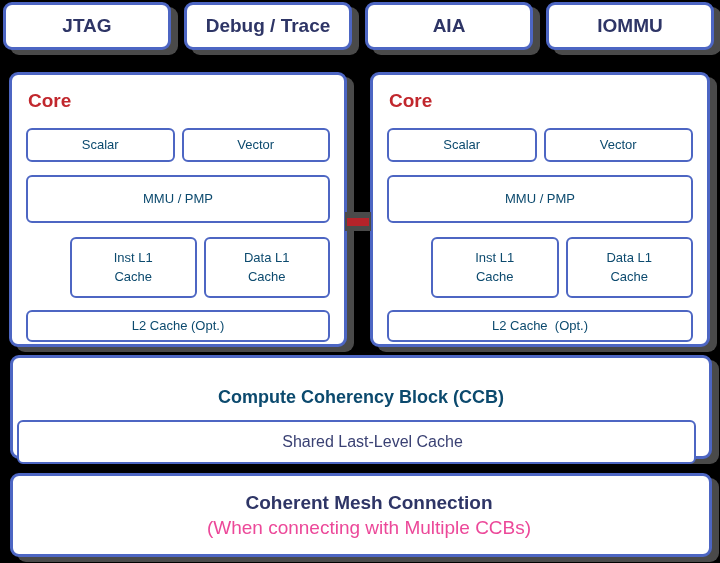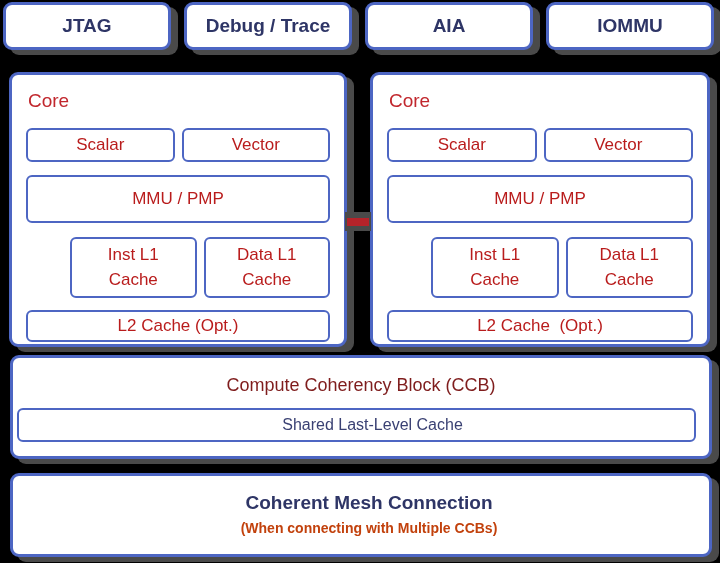--- a/index.html
+++ b/index.html
@@ -24,22 +24,22 @@
     box-shadow: 7px 5px 0 #4a4a4a;
   }
   .unit {
     background: #ffffff;
     border: 2px solid #4d66c3;
     border-radius: 6px;
     box-sizing: border-box;
     display: flex;
     align-items: center;
     justify-content: center;
-    color: #b91c1c;
-    font-size: 17px;
+    color: #0c4a6e;
+    font-size: 13px;
     text-align: center;
     white-space: pre-wrap;
     line-height: 1.45;
   }
   
   .top-row {
     position: absolute;
     left: 3px;
     top: 2px;
     width: 711px;
@@ -62,21 +62,21 @@
     top: 72px;
     height: 275px;
     padding: 0 14px;
   }
   .core-left  { left: 9px;   width: 338px; }
   .core-right { left: 370px; width: 340px; }
   .core-title {
     margin: 15px 0 0 2px;
     color: #c1272d;
     font-size: 19px;
-    font-weight: normal;
+    font-weight: bold;
     line-height: 22px;
   }
   .row-units {
     margin-top: 16px;
     display: flex;
     gap: 7px;
     height: 34px;
   }
   .row-units .unit { flex: 1; }
   .unit-full {
@@ -115,30 +115,30 @@
   }
   
   .ccb {
     position: absolute;
     left: 10px;
     top: 355px;
     width: 702px;
     height: 104px;
   }
   .ccb-title {
-    margin-top: 16px;
+    margin-top: 28px;
     text-align: center;
     font-size: 18px;
-    font-weight: normal;
-    color: #7f1d1d;
+    font-weight: bold;
+    color: #0c4a6e;
     line-height: 22px;
   }
   .slc-box {
     margin: 12px 13px 0 4px;
-    height: 34px;
+    height: 44px;
     font-size: 16px;
     color: #3a4173;
     padding-left: 32px;
   }
   
   .mesh {
     position: absolute;
     left: 10px;
     top: 473px;
     width: 702px;
@@ -150,24 +150,23 @@
     gap: 5px;
     padding-left: 16px;
   }
   .mesh-title {
     font-size: 19px;
     font-weight: bold;
     color: #2e3566;
     line-height: 21px;
   }
   .mesh-subtitle {
-    font-size: 14px;
-    color: #c2410c;
+    font-size: 19px;
+    color: #ec4899;
     line-height: 20px;
-    font-weight: bold;
   }
 </style>
 </head>
 <body>
 
 <div class="stage">
 
   <div class="top-row">
     <div class="whitebox io-box">
       <span>JTAG</span>

